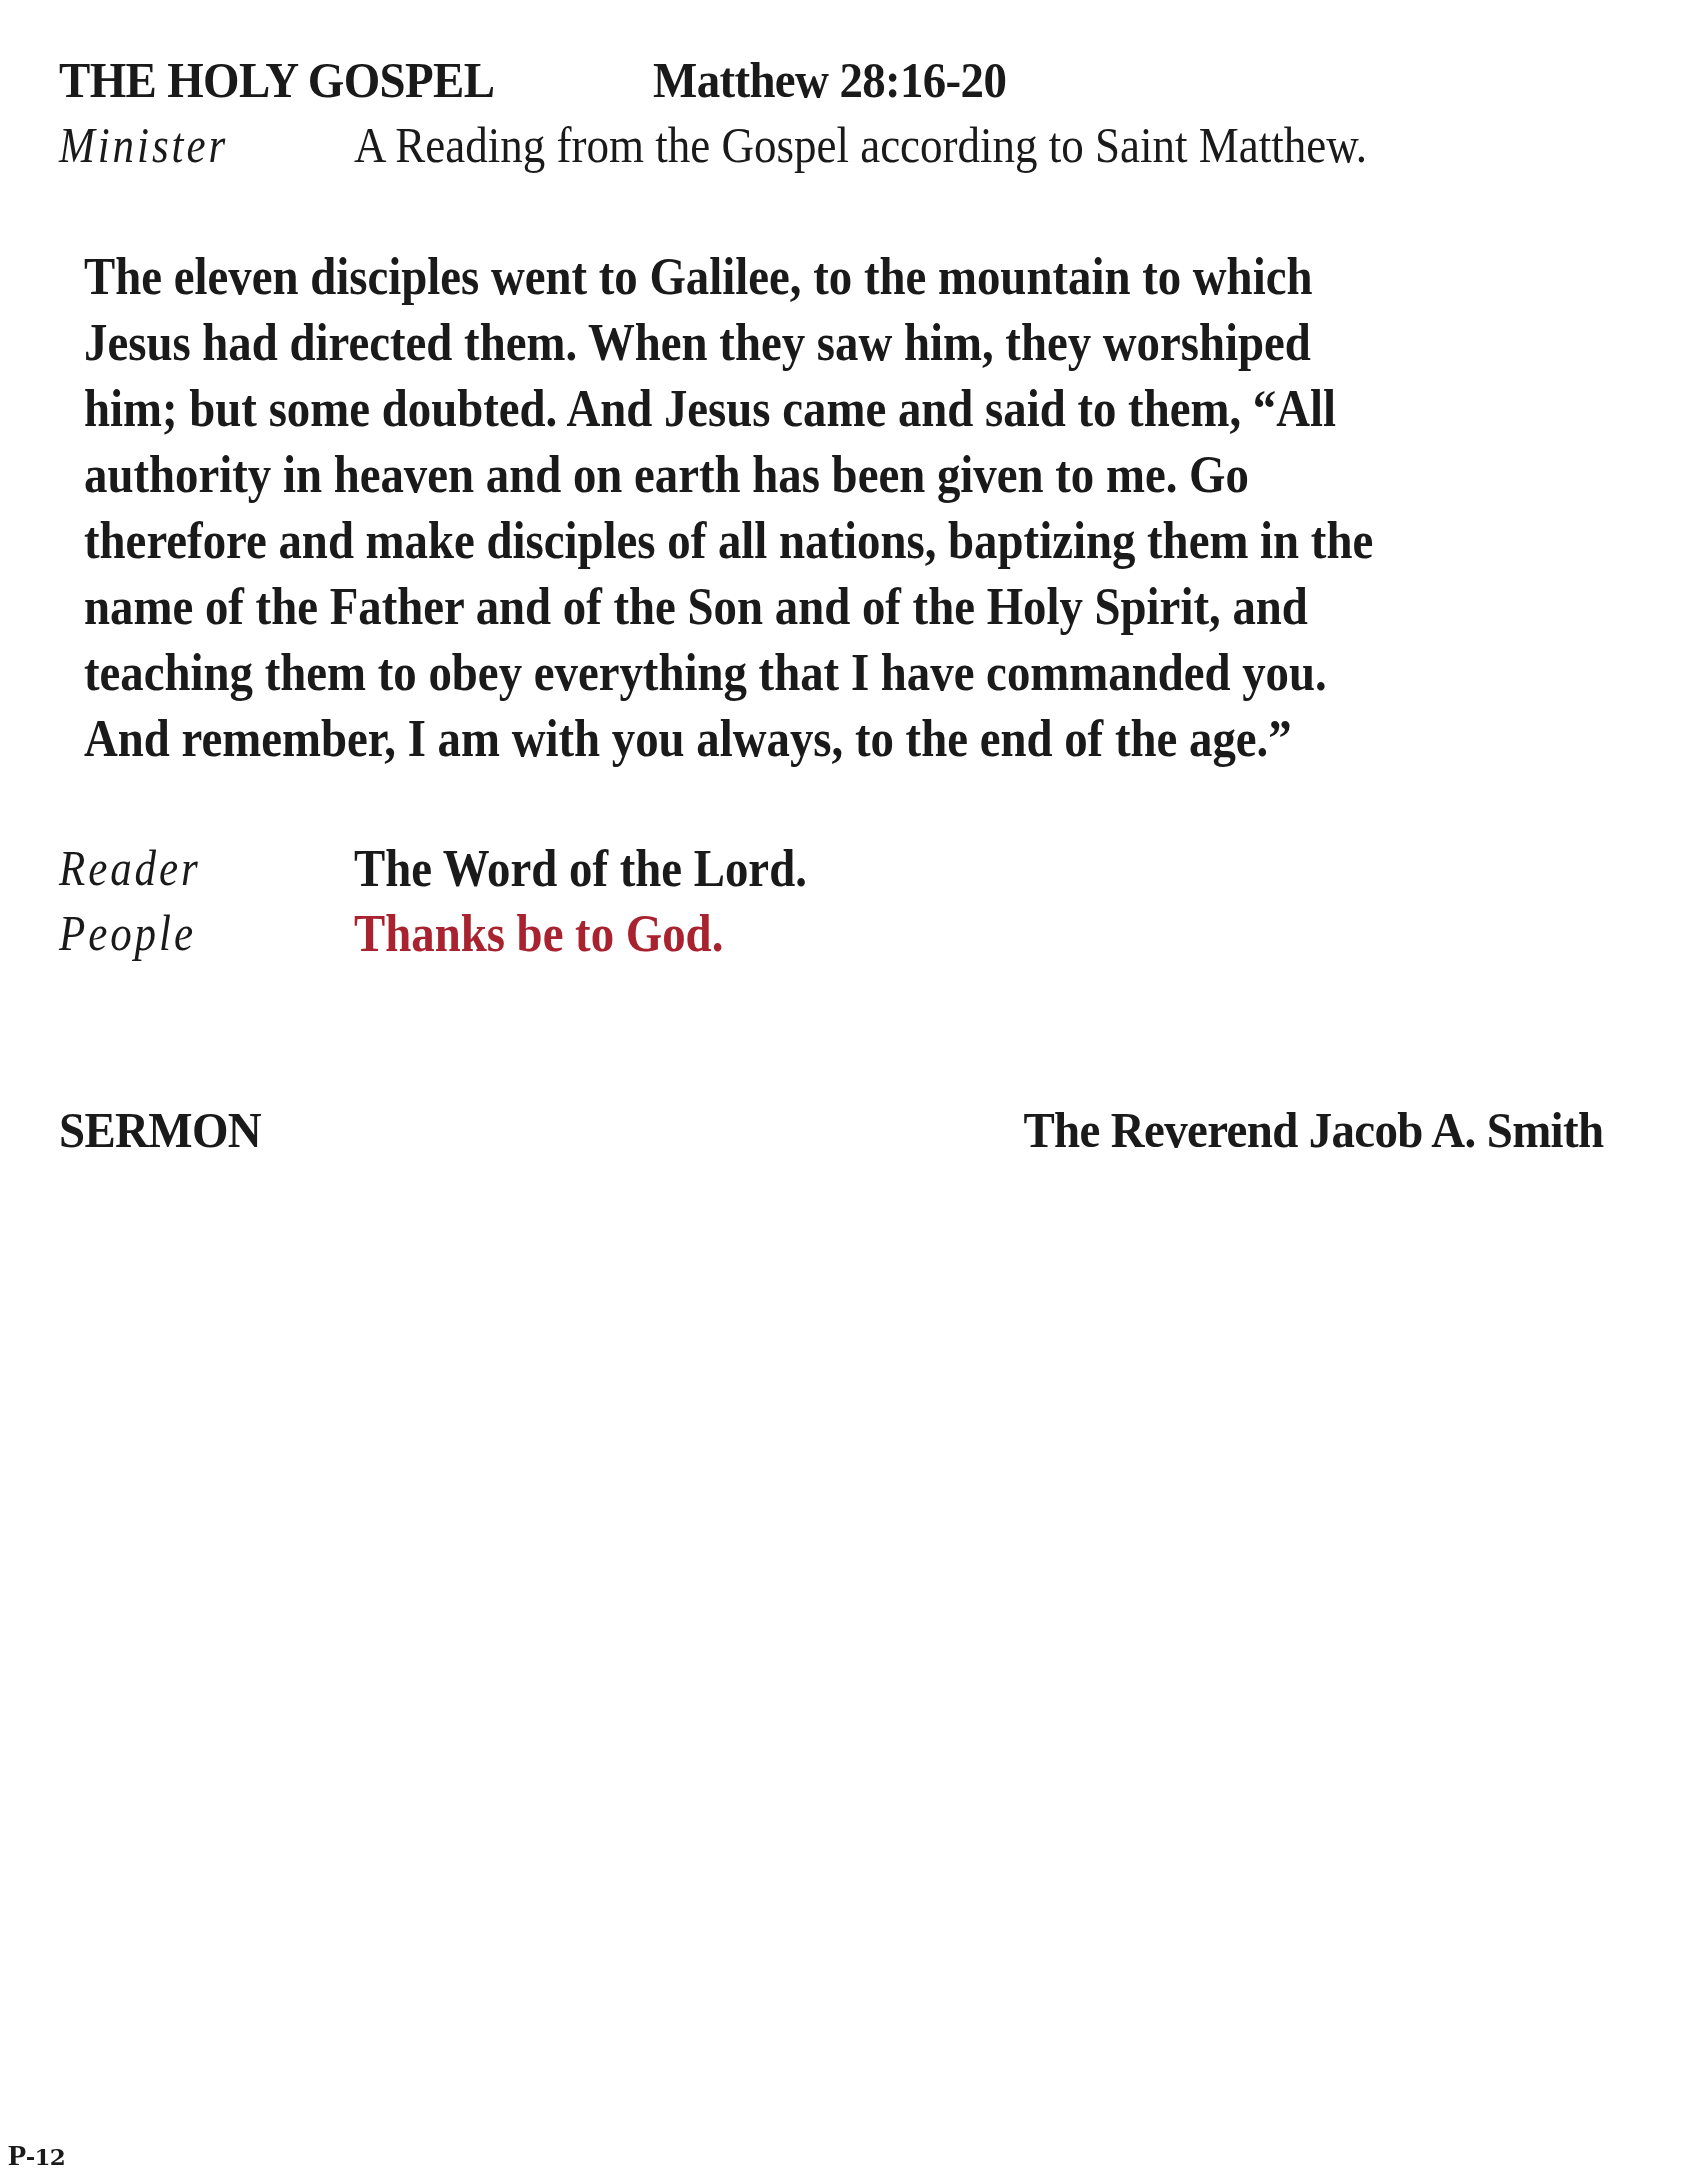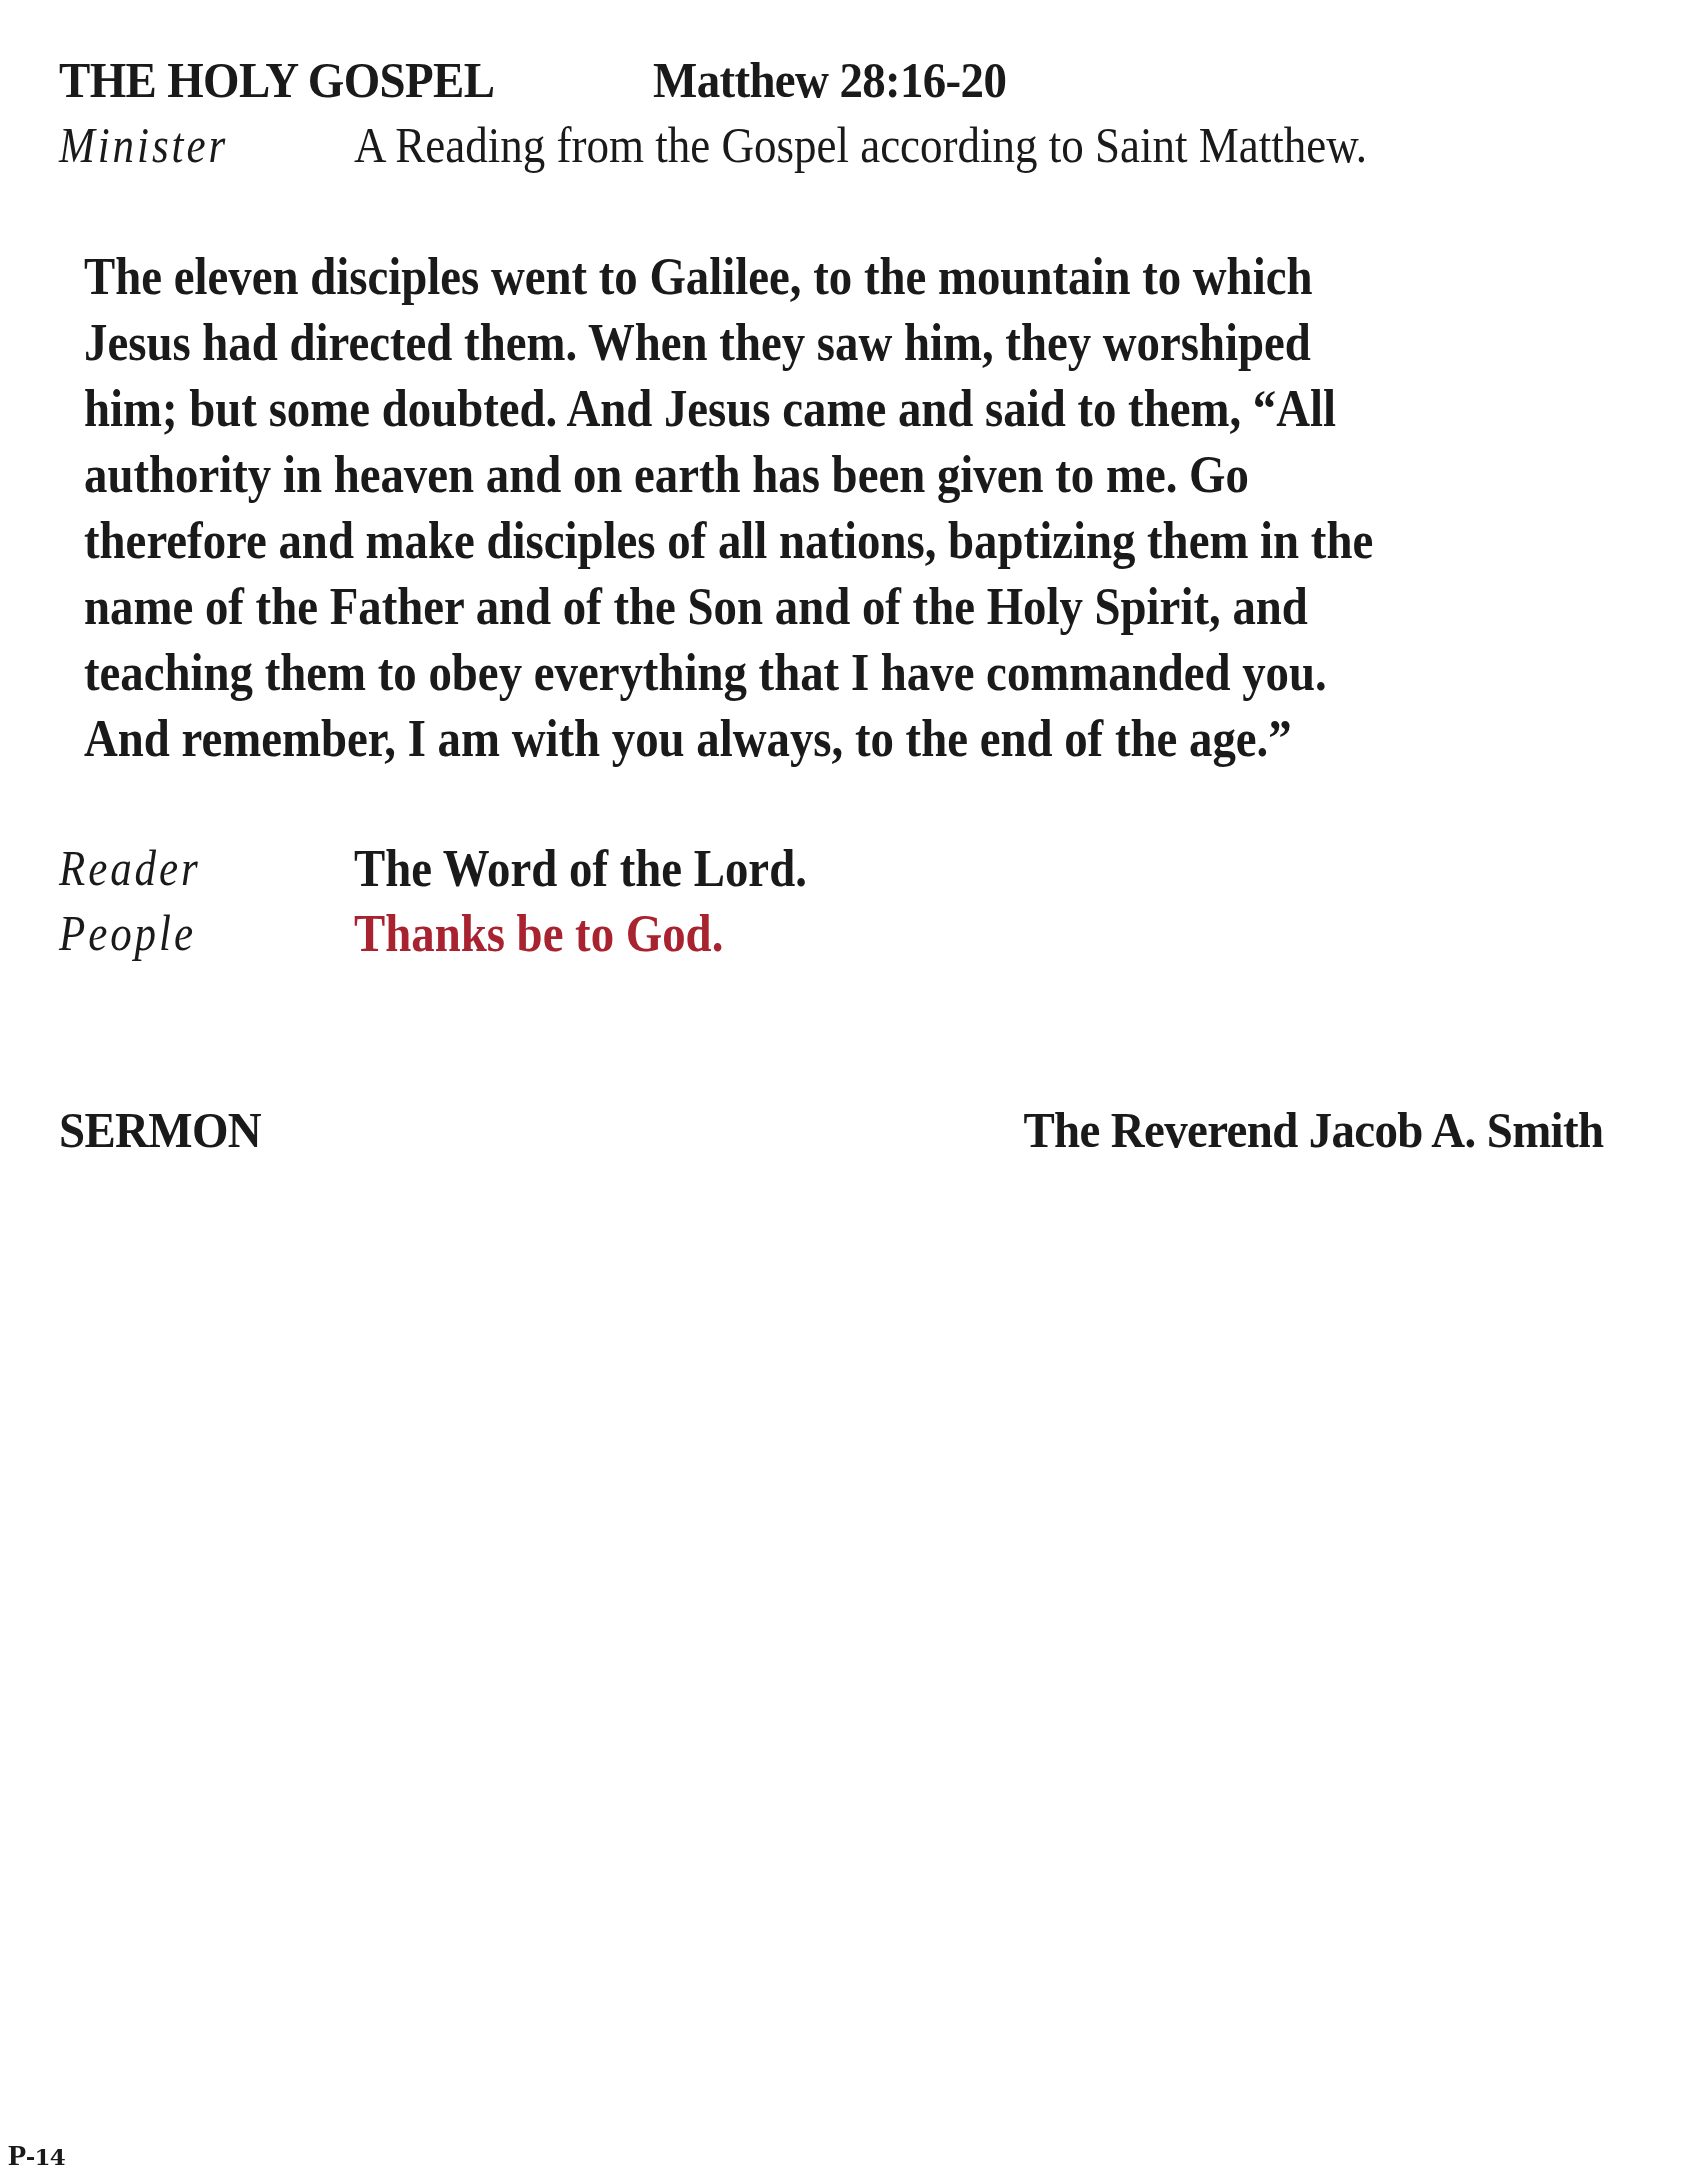--- a/index.html
+++ b/index.html
@@ -108,15 +108,15 @@
   <div id="people-role" class="abs role">People</div>
   <div id="people-text" class="abs spoken red">Thanks be to God.</div>
 </div>
 
 <div>
   <div id="sermon-label" class="abs heading">SERMON</div>
   <div id="sermon-preacher" class="abs heading">The Reverend Jacob A. Smith</div>
 </div>
 
 <div id="page-number" class="abs">
-  <span class="glyph">P</span><span>-14</span>
+  <span class="glyph">P</span><span>-12</span>
 </div>
 
 
 </body></html>

